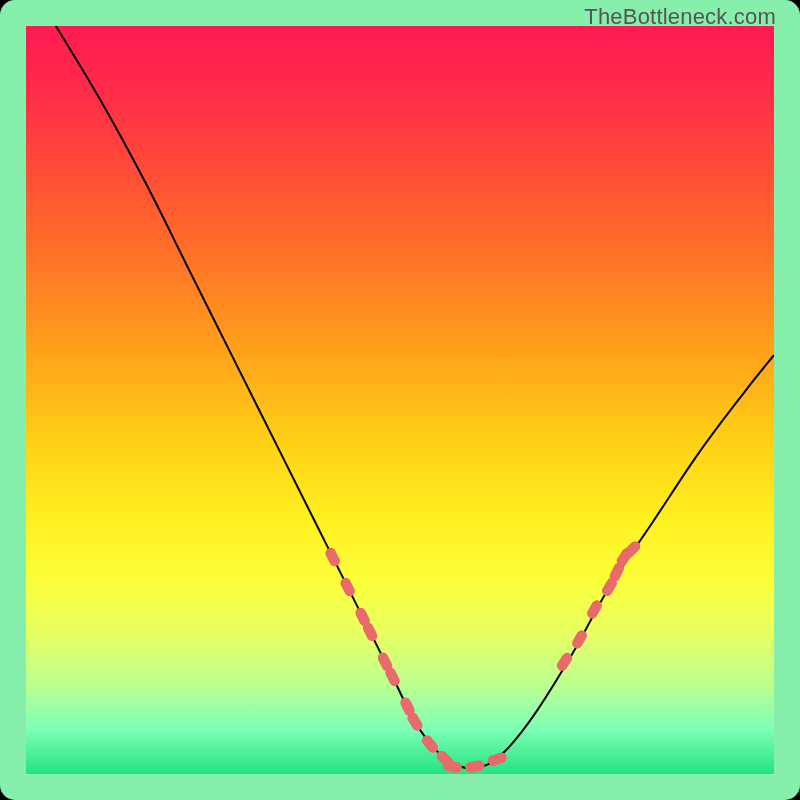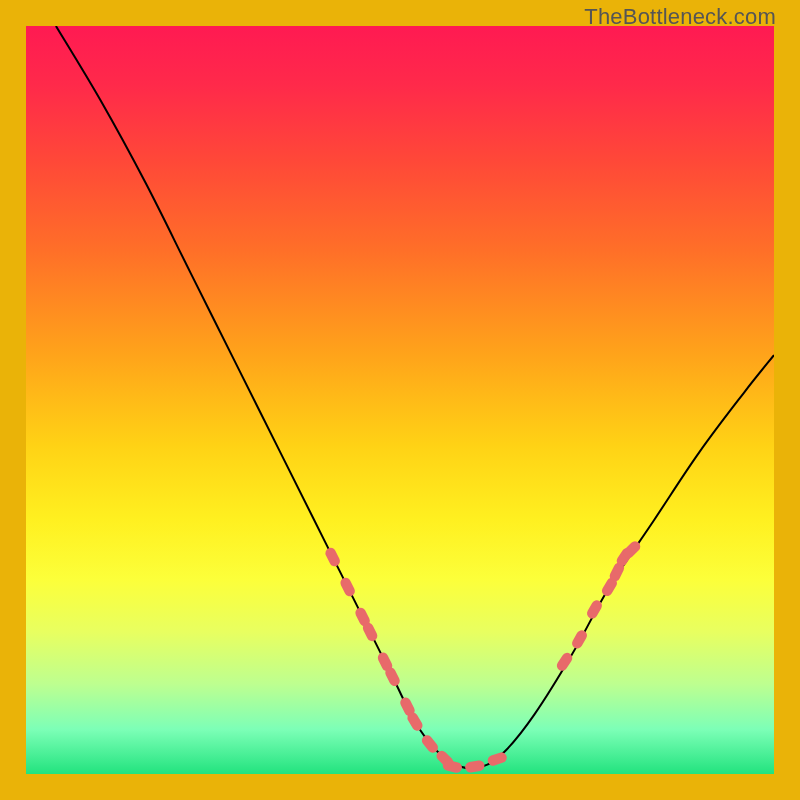--- a/index.html
+++ b/index.html
@@ -10,21 +10,22 @@
     height: 800px;
     overflow: hidden;
     font-family: Arial, Helvetica, sans-serif;
   }
   .frame {
     position: absolute;
     top: 0;
     left: 0;
     width: 800px;
     height: 800px;
-    background: #eab308;
+    background: #86efac;
+    border-radius: 15px;
   }
   .watermark {
     position: absolute;
     top: 4px;
     right: 24px;
     color: #555;
     font-size: 22px;
     font-weight: 400;
     letter-spacing: 0.2px;
     z-index: 20;

